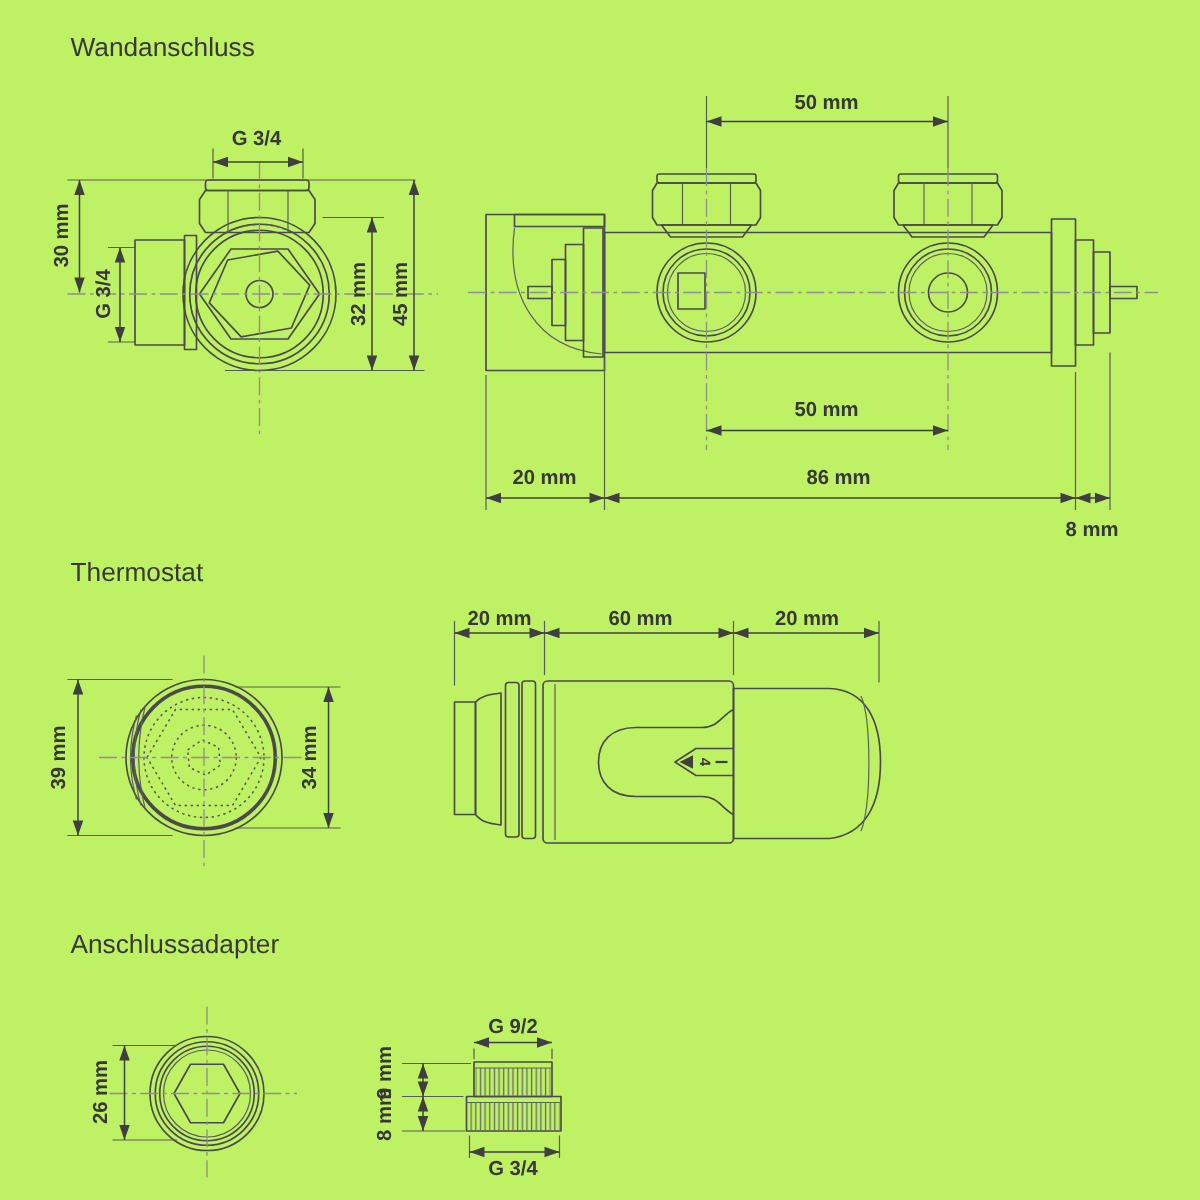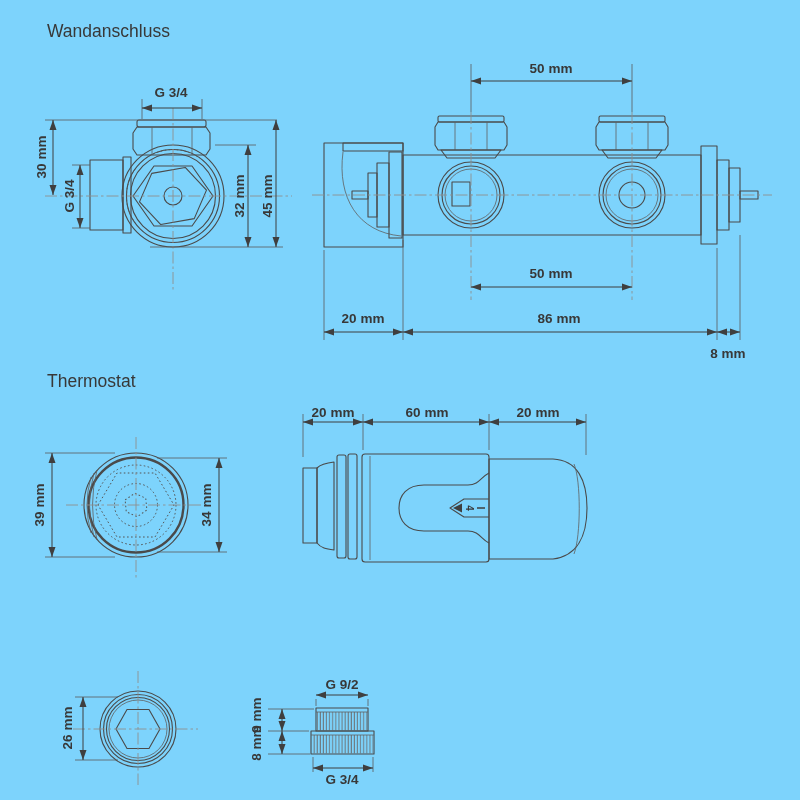--- a/index.html
+++ b/index.html
@@ -1,16 +1,16 @@
 <!DOCTYPE html>
 <html><head>
 <meta charset="utf-8">
 <style>
   html,body{margin:0;padding:0;background:#fff;}
-  #page{position:relative;width:800px;height:800px;background:#7dd3fc;overflow:hidden;
+  #page{position:relative;width:800px;height:800px;background:#bef264;overflow:hidden;
         font-family:"Liberation Sans",sans-serif;}
   svg{position:absolute;left:0;top:0;}
   .ln{stroke:#4a4a4a;stroke-width:1.1;fill:none;stroke-linejoin:round;}
   .tn{stroke:#5f5f5f;stroke-width:0.8;fill:none;}
   .ext{stroke:#5a5a5a;stroke-width:0.8;fill:none;}
   .dim{stroke:#3f3f3f;stroke-width:1;fill:none;}
   .cl{stroke:#8f8f8f;stroke-width:0.9;fill:none;stroke-dasharray:12 3 2.5 3;}
   .dot{stroke:#555;stroke-width:1;fill:none;stroke-dasharray:1.6 2.4;}
   .bold{stroke-width:2.4;}
   .lbl{position:absolute;transform:translate(-50%,-50%);font-weight:700;font-size:13.5px;
@@ -184,20 +184,21 @@
     <path class="ext" d="M316,699 V706 M368,699 V706 M268,709 H314 M268,731 H309 M268,754 H310 M313,757 V772 M373,757 V772"></path>
     <line class="dim" x1="316" y1="695" x2="368" y2="695" marker-start="url(#as)" marker-end="url(#ae)"></line>
     <line class="dim" x1="282" y1="709" x2="282" y2="731" marker-start="url(#as)" marker-end="url(#ae)"></line>
     <line class="dim" x1="282" y1="731" x2="282" y2="754" marker-start="url(#as)" marker-end="url(#ae)"></line>
     <line class="dim" x1="313" y1="768" x2="373" y2="768" marker-start="url(#as)" marker-end="url(#ae)"></line>
   </g>
 </svg>
 
 <div class="title" style="left:47px;top:21px">Wandanschluss</div>
 <div class="title" style="left:47px;top:371px">Thermostat</div>
+<div class="title" style="left:47px;top:619px">Anschlussadapter</div>
 
 <div class="lbl" style="left:171px;top:92px">G 3/4</div>
 <div class="lbl v" style="left:41px;top:157px">30 mm</div>
 <div class="lbl v" style="left:69px;top:196px">G 3/4</div>
 <div class="lbl v" style="left:239px;top:196px">32 mm</div>
 <div class="lbl v" style="left:267px;top:196px">45 mm</div>
 
 <div class="lbl" style="left:551px;top:68px">50 mm</div>
 <div class="lbl" style="left:551px;top:273px">50 mm</div>
 <div class="lbl" style="left:363px;top:318px">20 mm</div>

